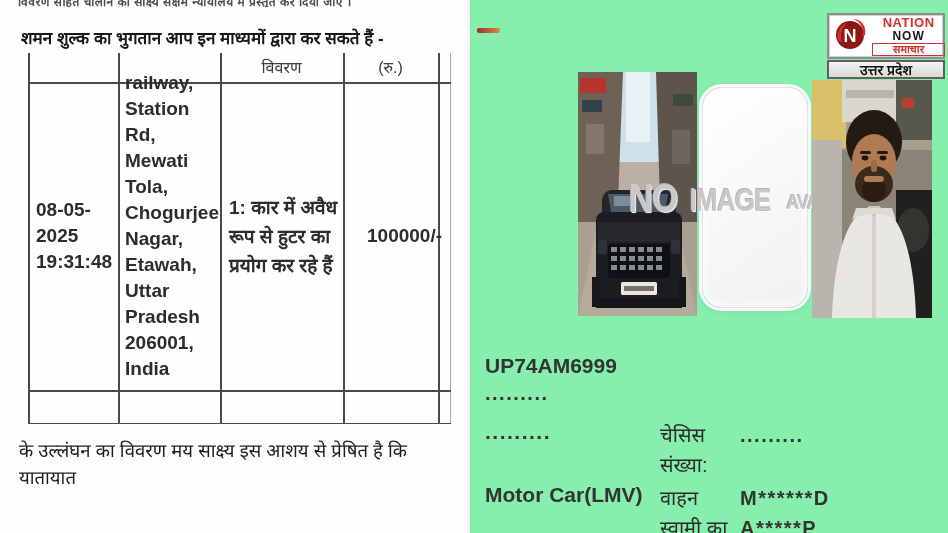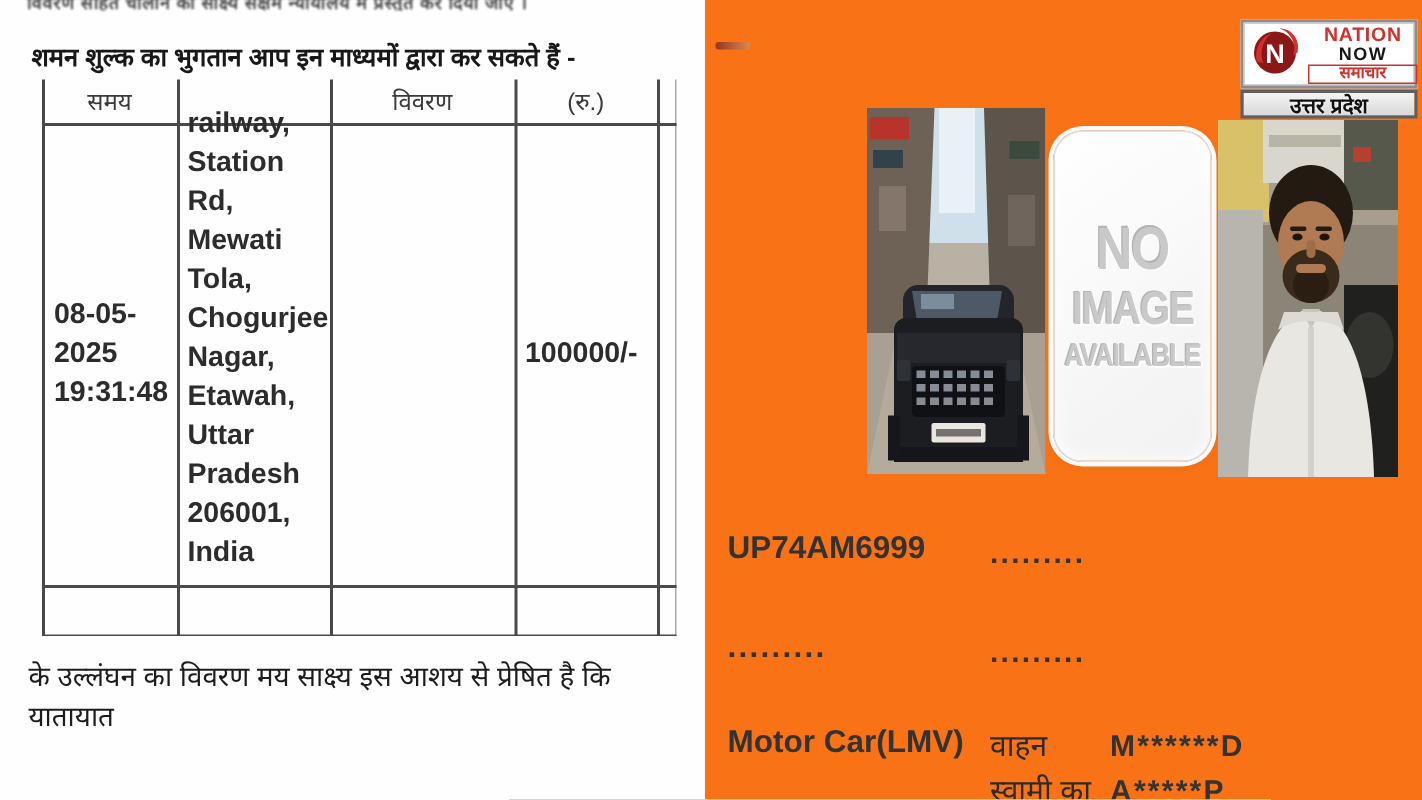--- a/index.html
+++ b/index.html
@@ -1,17 +1,17 @@
 <!DOCTYPE html>
 <html><head>
 <meta charset="utf-8">
 <style>
   html,body{margin:0;padding:0;background:#ffffff;}
   .stage{
-    position:relative;width:948px;height:533px;background:#f97316;
+    position:relative;width:948px;height:533px;background:#86efac;
     overflow:hidden;font-family:"Liberation Sans","DejaVu Sans",sans-serif;
     color:#2c2c2c;
   }
   
   .doc{position:absolute;left:0;top:0;width:470px;height:533px;background:#fefefe;}
   .top-cropped{
     position:absolute;left:18px;top:-7px;width:445px;height:14px;overflow:hidden;
     font-size:12px;font-weight:700;color:#4c4c4c;filter:blur(0.7px);
     white-space:nowrap;letter-spacing:0.5px;
   }
@@ -25,21 +25,21 @@
   .hline{position:absolute;left:0;right:0;height:1.5px;background:#4a4a4a;}
   .cell{position:absolute;box-sizing:border-box;}
   .th{font-size:16px;color:#3a3a3a;text-align:center;padding-top:3px;}
   .cell-time{left:2px;top:29px;width:88px;height:308px;display:flex;align-items:center;
     font-size:19px;font-weight:700;padding-left:6px;line-height:26px;}
   .cell-loc{left:92px;top:19px;width:100px;height:308px;display:flex;align-items:center;
     font-size:19px;font-weight:700;padding-left:5px;line-height:26px;word-break:break-word;}
   .cell-vio{left:194px;top:29px;width:121px;height:308px;display:flex;align-items:center;
     font-size:19px;font-weight:700;padding-left:7px;line-height:29px;}
   .cell-amt{left:317px;top:29px;width:93px;height:308px;display:flex;align-items:center;
-    font-size:19px;font-weight:700;padding-left:5px;}
+    font-size:19px;font-weight:700;padding-left:22px;}
   .doc-par{position:absolute;left:19px;top:437px;width:450px;
     font-size:18.5px;line-height:27px;color:#1c1c1c;}
   
   .red-dash{position:absolute;left:477px;top:28px;width:23px;height:5px;border-radius:2px;
     background:linear-gradient(to right,#96351f,#d98a4e);}
   .logo-box{position:absolute;left:827px;top:13px;width:118px;height:46px;background:#fff;
     border:2px solid #8d8d8d;box-shadow:inset 0 0 0 1px #cfcfcf;box-sizing:border-box;
     display:flex;align-items:center;padding:2px 3px;}
   .logo-text{display:flex;flex-direction:column;align-items:center;margin-left:2px;line-height:1;}
   .logo-nation{font-size:13px;font-weight:800;color:#d0312d;letter-spacing:0.5px;}
@@ -50,31 +50,31 @@
     border:2px solid #5f5f5f;background:linear-gradient(#f4f4f4,#d8d8d8);
     display:flex;align-items:center;justify-content:center;
     font-size:14px;font-weight:700;color:#111;text-shadow:0 0 2px #fff;}
   .photo{position:absolute;overflow:hidden;}
   .photo svg{display:block;}
   .no-image{
     position:absolute;left:702px;top:87px;width:106px;height:221px;box-sizing:border-box;
     border-radius:20px;background:linear-gradient(145deg,#ffffff,#f1f1f1);
     border:1px solid #e2e2e2;
     box-shadow:0 0 0 3px #fafafa,0 2px 8px rgba(0,0,0,0.10),inset 0 0 12px #ffffff;
-    display:flex;flex-direction:column;align-items:center;justify-content:center;
+    display:flex;flex-direction:row;align-items:center;justify-content:center;
   }
   .ni-txt{font-weight:800;color:#c9c9c9;transform:scaleX(0.84);line-height:0.95;
     text-shadow:-1px -1px 0 #b2b2b2,1px 1px 1px #ffffff;letter-spacing:-1px;}
   .ni-1{font-size:40px;}
   .ni-2{font-size:31px;margin-top:6px;}
   .ni-3{font-size:21px;margin-top:8px;}
   
   .details{position:absolute;left:485px;top:350px;width:460px;}
   .d-row{display:flex;align-items:flex-start;}
-  .d-row1{height:70px;padding-top:4px;box-sizing:border-box;}
+  .d-row1{height:70px;padding-top:4px;box-sizing:border-box;flex-direction:column;}
   .d-row2{height:63px;}
   .d-left{width:175px;font-size:21px;font-weight:700;color:#333;}
   .d-mid{width:80px;font-size:20px;color:#2b2b2b;line-height:30px;}
   .d-right{font-size:20px;font-weight:700;color:#333;letter-spacing:1.5px;line-height:30px;}
   .dots{font-weight:700;letter-spacing:1.5px;}
 </style>
 </head>
 <body>
 
 <div class="stage">
@@ -89,26 +89,26 @@
       <div class="vline" style="left:90px;"></div>
       <div class="vline" style="left:192px;"></div>
       <div class="vline" style="left:315px;"></div>
       <div class="vline" style="left:410px;"></div>
       <div class="vline light" style="left:421.5px;"></div>
 
       <div class="hline" style="top:29px;"></div>
       <div class="hline" style="top:337px;"></div>
       <div class="hline" style="top:369.5px;"></div>
 
-      <div class="cell th" style="left:0;top:0;width:90px;">समय</div>
       <div class="cell th" style="left:192px;top:0;width:123px;">विवरण</div>
       <div class="cell th" style="left:315px;top:0;width:95px;">(रु.)</div>
 
       <div class="cell cell-time">08-05-2025 19:31:48</div>
       <div class="cell cell-loc">railway, Station Rd, Mewati Tola, Chogurjee Nagar, Etawah, Uttar Pradesh 206001, India</div>
+      <div class="cell cell-vio">1: कार में अवैध रूप से हुटर का प्रयोग कर रहे हैं</div>
       <div class="cell cell-amt">100000/-</div>
     </div>
 
     <div class="doc-par">
       <div>के उल्लंघन का विवरण मय साक्ष्य इस आशय से प्रेषित है कि यातायात</div>
 
     </div>
   </div>
 
   <div class="red-dash"></div>
@@ -218,20 +218,21 @@
     </svg>
   </div>
 
   <div class="details">
     <div class="d-row d-row1">
       <div class="d-left">UP74AM6999</div>
       <div class="d-right">.........</div>
     </div>
     <div class="d-row d-row2">
       <div class="d-left dots">.........</div>
+      <div class="d-mid">चेसिस संख्या:</div>
       <div class="d-right">.........</div>
     </div>
     <div class="d-row">
       <div class="d-left">Motor Car(LMV)</div>
       <div class="d-mid">वाहन स्वामी का</div>
       <div class="d-right">
         <div>M******D</div>
         <div>A*****P</div>
       </div>
     </div>

